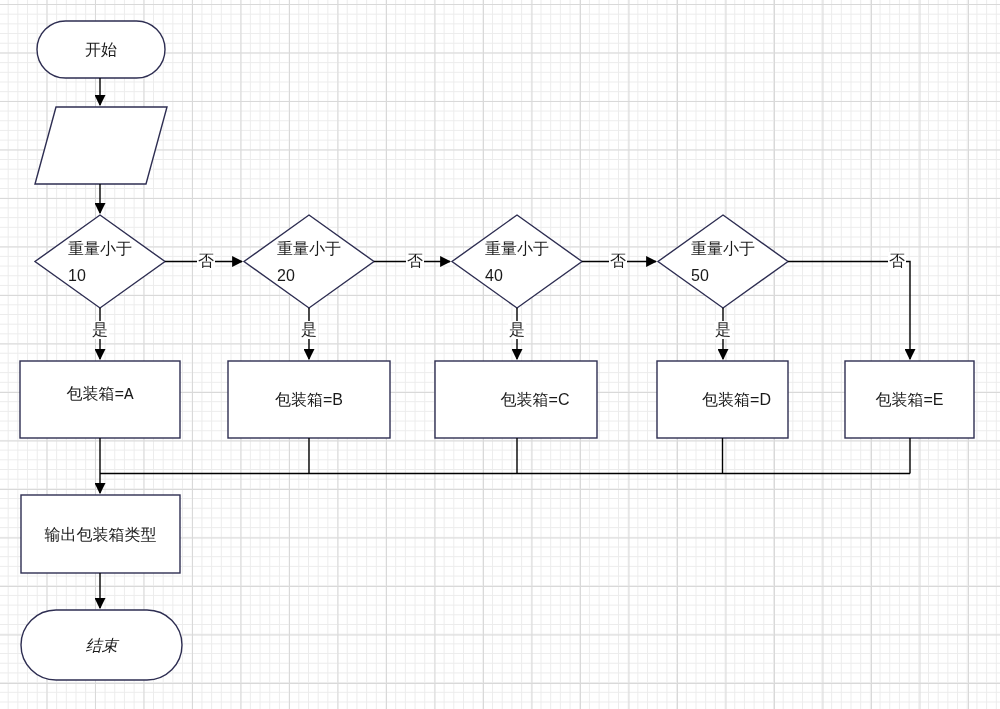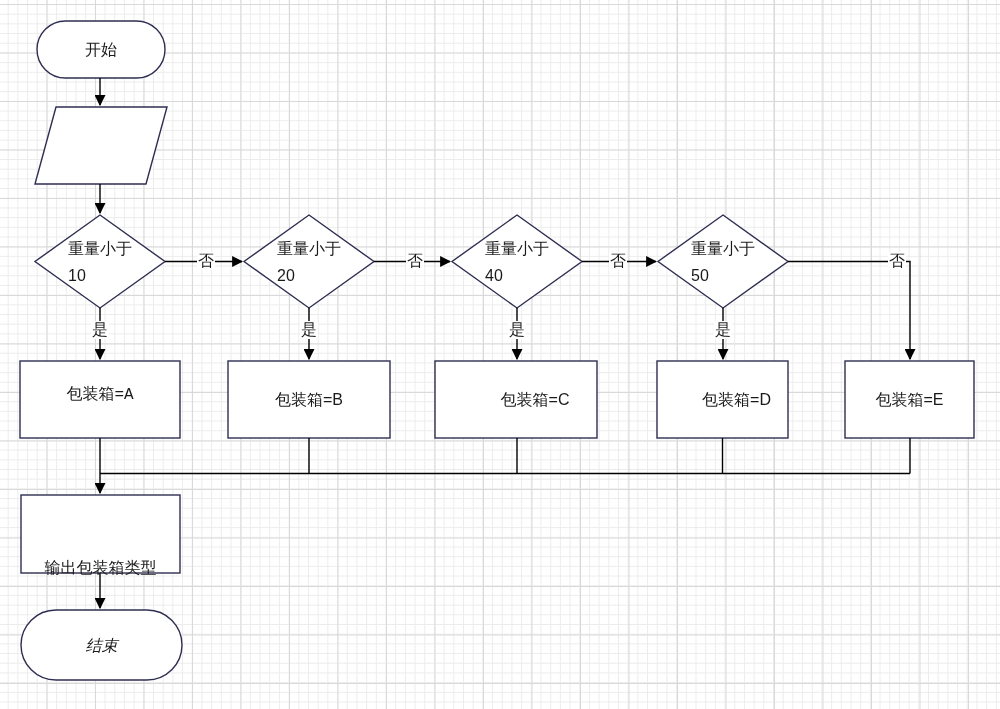--- a/index.html
+++ b/index.html
@@ -89,21 +89,21 @@
 20</div>
   <div class="lbl" style="left:452px;top:215px;width:130px;height:93px;">重量小于
 40</div>
   <div class="lbl" style="left:658px;top:215px;width:130px;height:93px;">重量小于
 50</div>
   <div class="lbl" style="left:20px;top:361px;width:160px;height:69px;font-family:Liberation Mono, monospace;">包装箱=A</div>
   <div class="lbl" style="left:228px;top:361px;width:162px;height:77px;">包装箱=B</div>
   <div class="lbl" style="left:435px;top:361px;width:162px;height:77px;margin-left:19px;">包装箱=C</div>
   <div class="lbl" style="left:657px;top:361px;width:131px;height:77px;margin-left:14px;">包装箱=D</div>
   <div class="lbl" style="left:845px;top:361px;width:129px;height:77px;border-radius:28px;">包装箱=E</div>
-  <div class="lbl" style="left:21px;top:495px;width:159px;height:78px;margin-top:33px;">输出包装箱类型</div>
+  <div class="lbl" style="left:21px;top:495px;width:159px;height:78px;">输出包装箱类型</div>
   <div class="lbl" style="left:21px;top:610px;width:161px;height:70px;font-style:italic;">结束</div>
 
   <div class="edge-lbl" style="left:206px;top:261px;">否</div>
   <div class="edge-lbl" style="left:415px;top:261px;">否</div>
   <div class="edge-lbl" style="left:618px;top:261px;">否</div>
   <div class="edge-lbl" style="left:897px;top:261px;">否</div>
 
   <div class="edge-lbl" style="left:100px;top:330px;">是</div>
   <div class="edge-lbl" style="left:309px;top:330px;">是</div>
   <div class="edge-lbl" style="left:517px;top:330px;">是</div>

